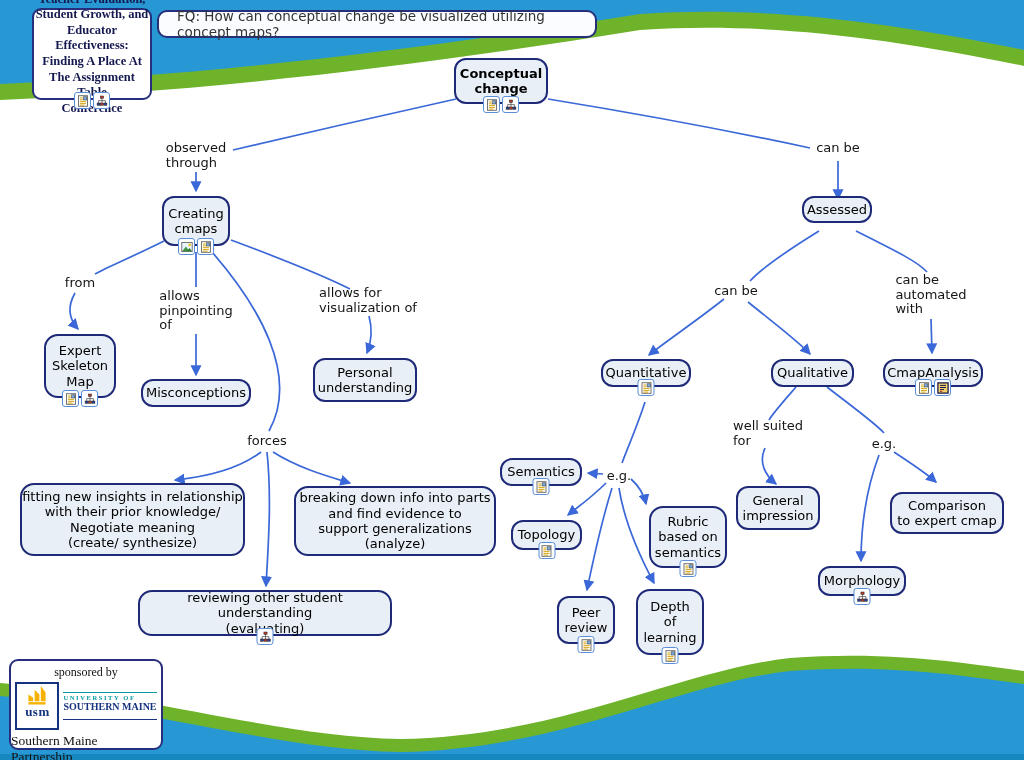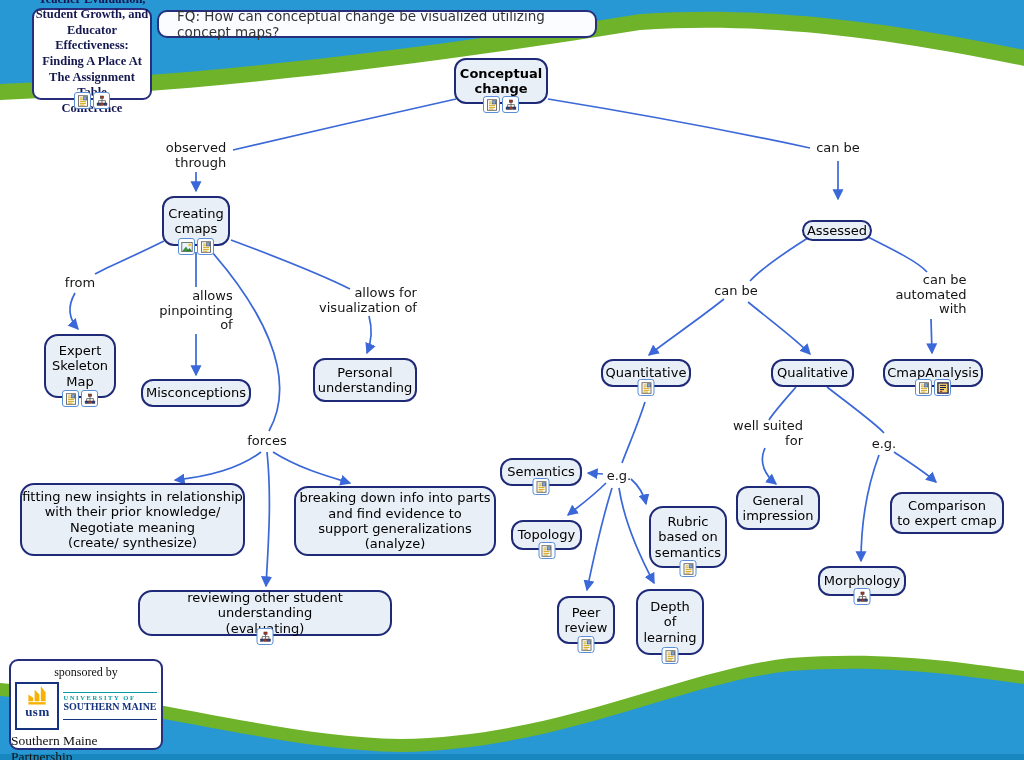--- a/index.html
+++ b/index.html
@@ -6,21 +6,21 @@
   #canvas{position:relative;width:1024px;height:760px;overflow:hidden;background:#ffffff;
           font-family:"DejaVu Sans","Liberation Sans",sans-serif;}
   #bg{position:absolute;left:0;top:0;z-index:0;}
   .node{position:absolute;z-index:2;background:#e9eff6;border:2px solid #1e2a78;
         display:flex;align-items:center;justify-content:center;box-sizing:border-box;}
   .node .t{white-space:pre-line;text-align:center;font-size:13px;line-height:1.18;color:#000;}
   .bold{font-weight:bold;font-size:13.5px;} .r12{border-radius:12px;} .r14{border-radius:14px;}
   .wbox{position:absolute;z-index:2;background:#ffffff;border:2px solid #272f7d;border-radius:10px;
         display:flex;align-items:center;justify-content:center;box-sizing:border-box;}
   .lbl{position:absolute;z-index:1;transform:translate(-50%,-50%);white-space:pre-line;
-       text-align:right;font-size:13px;line-height:1.12;color:#151515;}
+       text-align:left;font-size:13px;line-height:1.12;color:#151515;}
   .icons{position:absolute;left:50%;bottom:-11px;transform:translateX(-50%);
          display:flex;gap:2px;z-index:3;}
   .ic{width:17px;height:17px;border:1.5px solid #5b8ed8;border-radius:3px;background:#fff;
       box-sizing:border-box;display:flex;align-items:center;justify-content:center;}
   .ic svg{width:12px;height:12px;display:block;}
   .serif{font-family:"Liberation Serif","DejaVu Serif",serif;}
   #title-box{left:8px;top:8px;width:120px;height:92px;border-width:2.5px;border-radius:9px;margin-left:24px;}
   #title-box .t{font-weight:bold;font-size:12.5px;line-height:1.25;color:#14184f;white-space:pre-line;text-align:center;}
   #fq-box{left:157px;top:10px;width:440px;height:28px;background:#fbfcff;padding-left:18px;}
   #fq-box .t{font-size:13.5px;color:#333;}
@@ -183,21 +183,21 @@
           </svg>
         </span>
       <span class="ic">
           <svg viewBox="0 0 12 12">
             <use href="#sym-doc"></use>
           </svg>
         </span>
     </span>
   </div>
 
-  <div class="node r12" style="left:802px;top:220px;width:70px;height:21px">
+  <div class="node r12" style="left:802px;top:196px;width:70px;height:27px">
     <span class="t">Assessed</span>
   </div>
 
   <div class="node r14" style="left:44px;top:334px;width:72px;height:64px">
     <span class="t">Expert
 Skeleton
 Map</span>
     <span class="icons">
       <span class="ic">
           <svg viewBox="0 0 12 12">

